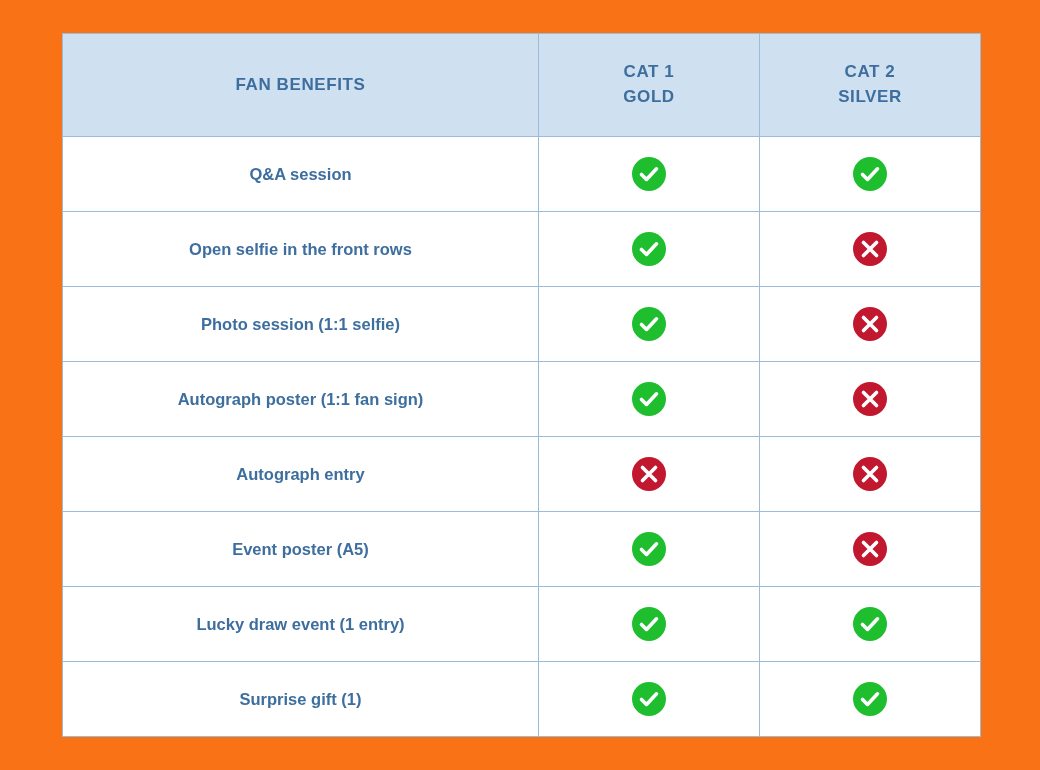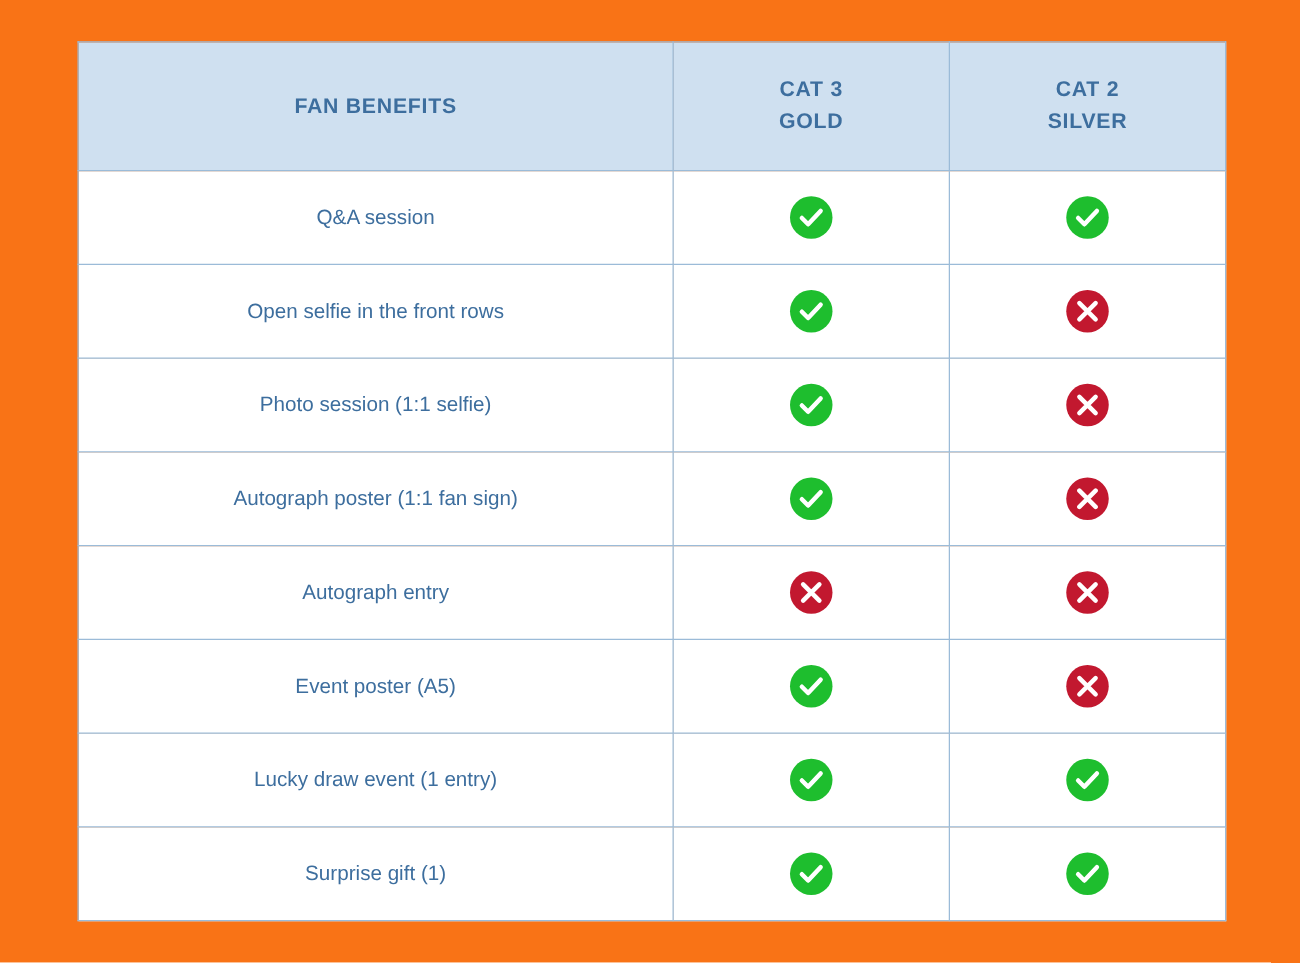--- a/index.html
+++ b/index.html
@@ -52,21 +52,21 @@
     display: block;
   }
 
   .col-benefit { width: 475px; }
   .col-cat { width: 220px; }
 
   
   .benefit-cell {
     color: #3d6e9e;
     font-size: 16.5px;
-    font-weight: normal;
+    font-weight: bold;
     text-align: center;
     height: 74px;
     vertical-align: middle;
     background: #ffffff;
   }
 
   .mark-cell {
     text-align: center;
     vertical-align: middle;
     height: 74px;
@@ -87,21 +87,21 @@
 <body>
 
 <div class="page">
   <table class="benefits-table">
     <thead>
       <tr>
         <th class="head-cell col-benefit">
           <span>FAN BENEFITS</span>
         </th>
         <th class="head-cell col-cat">
-          <span>CAT 3</span>
+          <span>CAT 1</span>
           <span class="line2">GOLD</span>
         </th>
         <th class="head-cell col-cat">
           <span>CAT 2</span>
           <span class="line2">SILVER</span>
         </th>
       </tr>
     </thead>
     <tbody>
 

